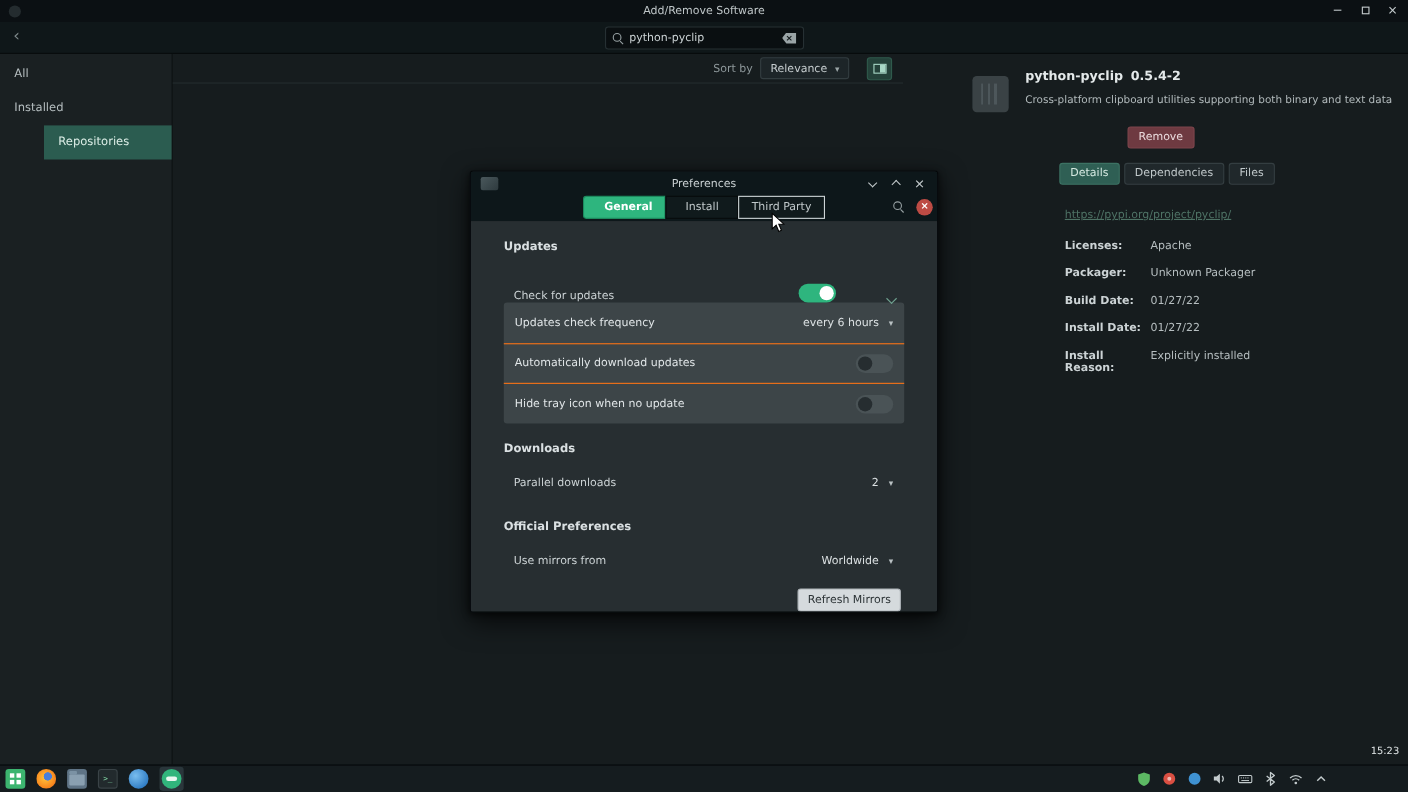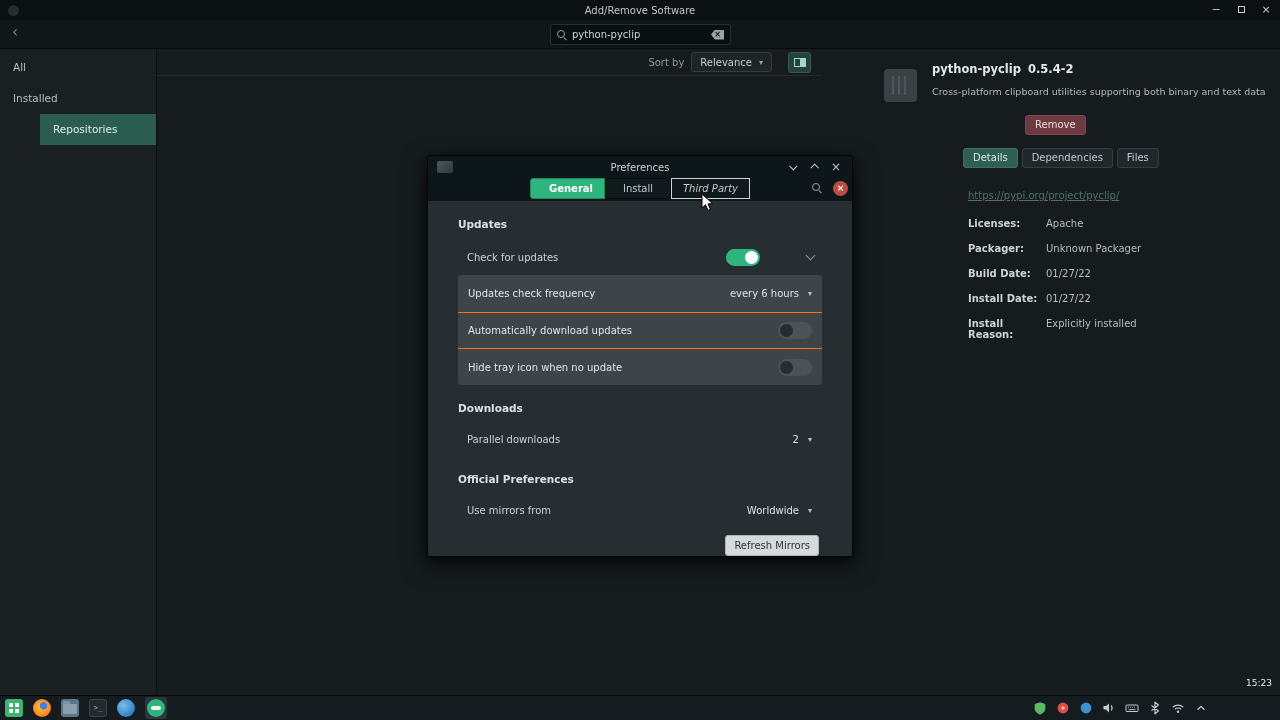--- a/index.html
+++ b/index.html
@@ -97,29 +97,29 @@
   .wchev.down { transform:rotate(-45deg) translateY(-1px); }
   .wchev.up { transform:rotate(135deg) translateY(-1px); }
   .dlg-x { font-size:12px; color:#c0c7c9; line-height:10px; }
   .dlg-tabrow { height:23px; display:flex; align-items:flex-start; justify-content:center; position:relative; }
   .ptab { height:21px; min-width:66px; padding:0 11px; font-size:10px;
     display:flex; align-items:center; justify-content:center;
     background:#101a1c; border:1px solid #070c0d; color:#c0c8ca; }
   .ptab:first-child { border-radius:3px 0 0 3px; }
   .ptab:last-child { border-radius:0 3px 3px 0; }
   .ptab.active { background:#2eb57e; border-color:#1d8a5e; color:#ffffff; font-weight:bold;padding-left:18px; }
-  .ptab.focused { border:1px solid #cdd4d6;font-style:italic; }
+  .ptab.focused { border:1px solid #cdd4d6; }
   .dlg-search { position:absolute; right:30px; top:5px; }
   .dlg-close-badge { position:absolute; right:4px; top:3px; width:15px; height:15px;
     border-radius:50%; background:#bd4b44; color:#fff; font-size:9px; font-weight:bold;
     text-align:center; line-height:15px; }
   .dlg-body { position:absolute; top:45px; left:0; right:0; bottom:0;
     background:#272e31; padding:0 30px; }
   .sec-h { margin-top:17px; font-size:10.5px; font-weight:bold; color:#dae0e2; height:13px; }
-  .row-plain { margin-top:8px; height:36px; display:flex; align-items:center;
+  .row-plain { margin-top:8px; height:36px; display:flex; align-items:flex-end;
     padding:0 8px 0 9px; font-size:10px; color:#ccd3d5;gap:34px; }
   .row-plain .lbl { flex:1; }
   .row-sm { margin-top:8px; height:33px; display:flex; align-items:center;
     padding:0 10px 0 9px; font-size:10px; color:#ccd3d5; }
   .row-sm .lbl { flex:1; }
   .group { background:#3d4548; border-radius:3px; }
   .grow { height:36px; display:flex; align-items:center; padding:0 10px;
     font-size:10px; color:#e1e6e8; }
   .grow + .grow { border-top:1px solid #f97316; }
   .grow:first-child { height:37px; }

